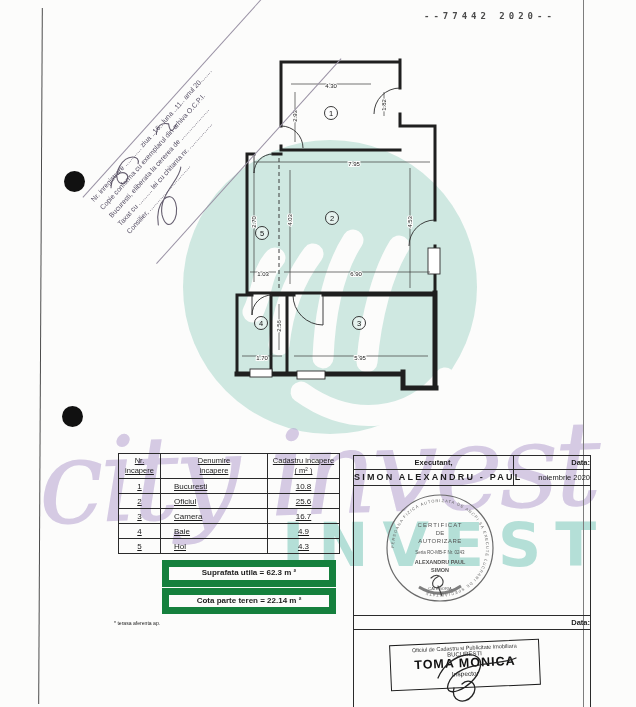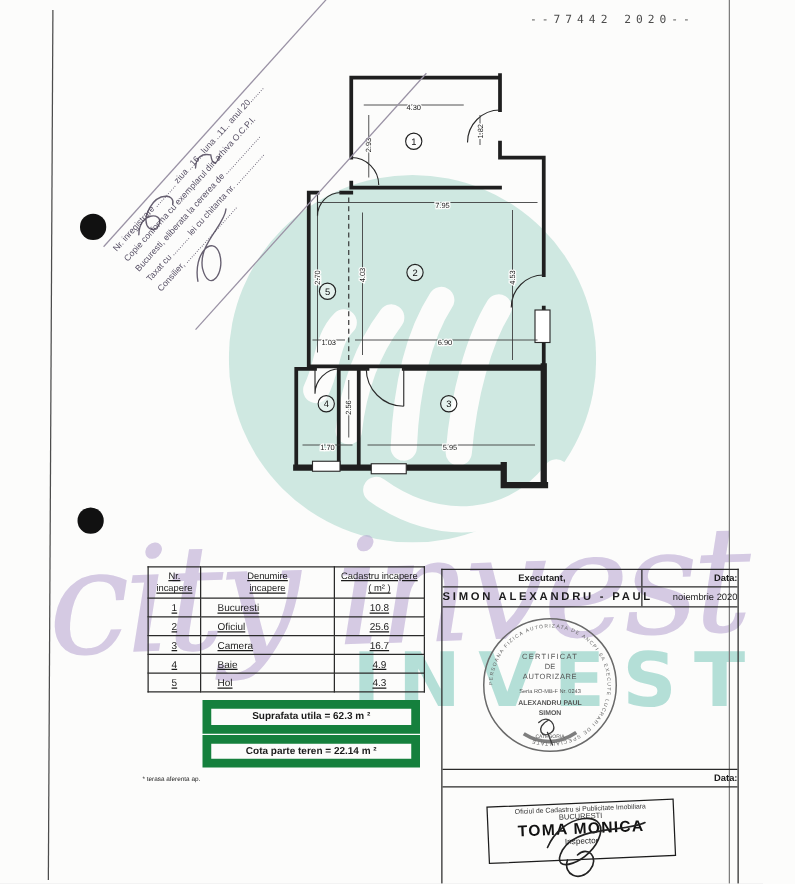--- a/index.html
+++ b/index.html
@@ -15,21 +15,21 @@
   .wm-invest{left:282px;top:510px;z-index:1;font-family:"DejaVu Sans",sans-serif;font-weight:bold;
              font-size:60px;letter-spacing:14px;color:rgba(62,175,158,0.38);white-space:nowrap;}
 
   
   .edge-left{left:40px;top:8px;width:1.4px;height:696px;background:#4c4c4c;transform:rotate(0.3deg);z-index:2;}
   .edge-right{left:583px;top:0;width:1.4px;height:707px;background:#7d7d7d;z-index:2;}
   .hole{width:21px;height:21px;border-radius:50%;background:#111;z-index:2;}
   .hole1{left:64px;top:171px;}
   .hole2{left:62px;top:406px;}
   .serial{left:424px;top:11px;z-index:2;font-family:"DejaVu Sans Mono",monospace;
-          font-size:9px;letter-spacing:4px;color:#383838;opacity:.9;white-space:pre;}
+          font-size:9px;letter-spacing:4px;color:#383838;opacity:.9;white-space:pre;font-weight:bold;}
 
   
   .reg-stamp{left:74px;top:78px;width:268px;height:92px;transform:rotate(-48deg);z-index:4;
              color:#575065;border-top:1px solid #9a92a5;border-bottom:1px solid #9a92a5;
              padding:3px 4px;font-size:7px;line-height:1.72;}
   .rs-line{white-space:nowrap;overflow:hidden;}
   .reg-scribble{left:0;top:0;width:268px;height:92px;pointer-events:none;}
 
   
   .plan{left:224px;top:50px;z-index:3;}

